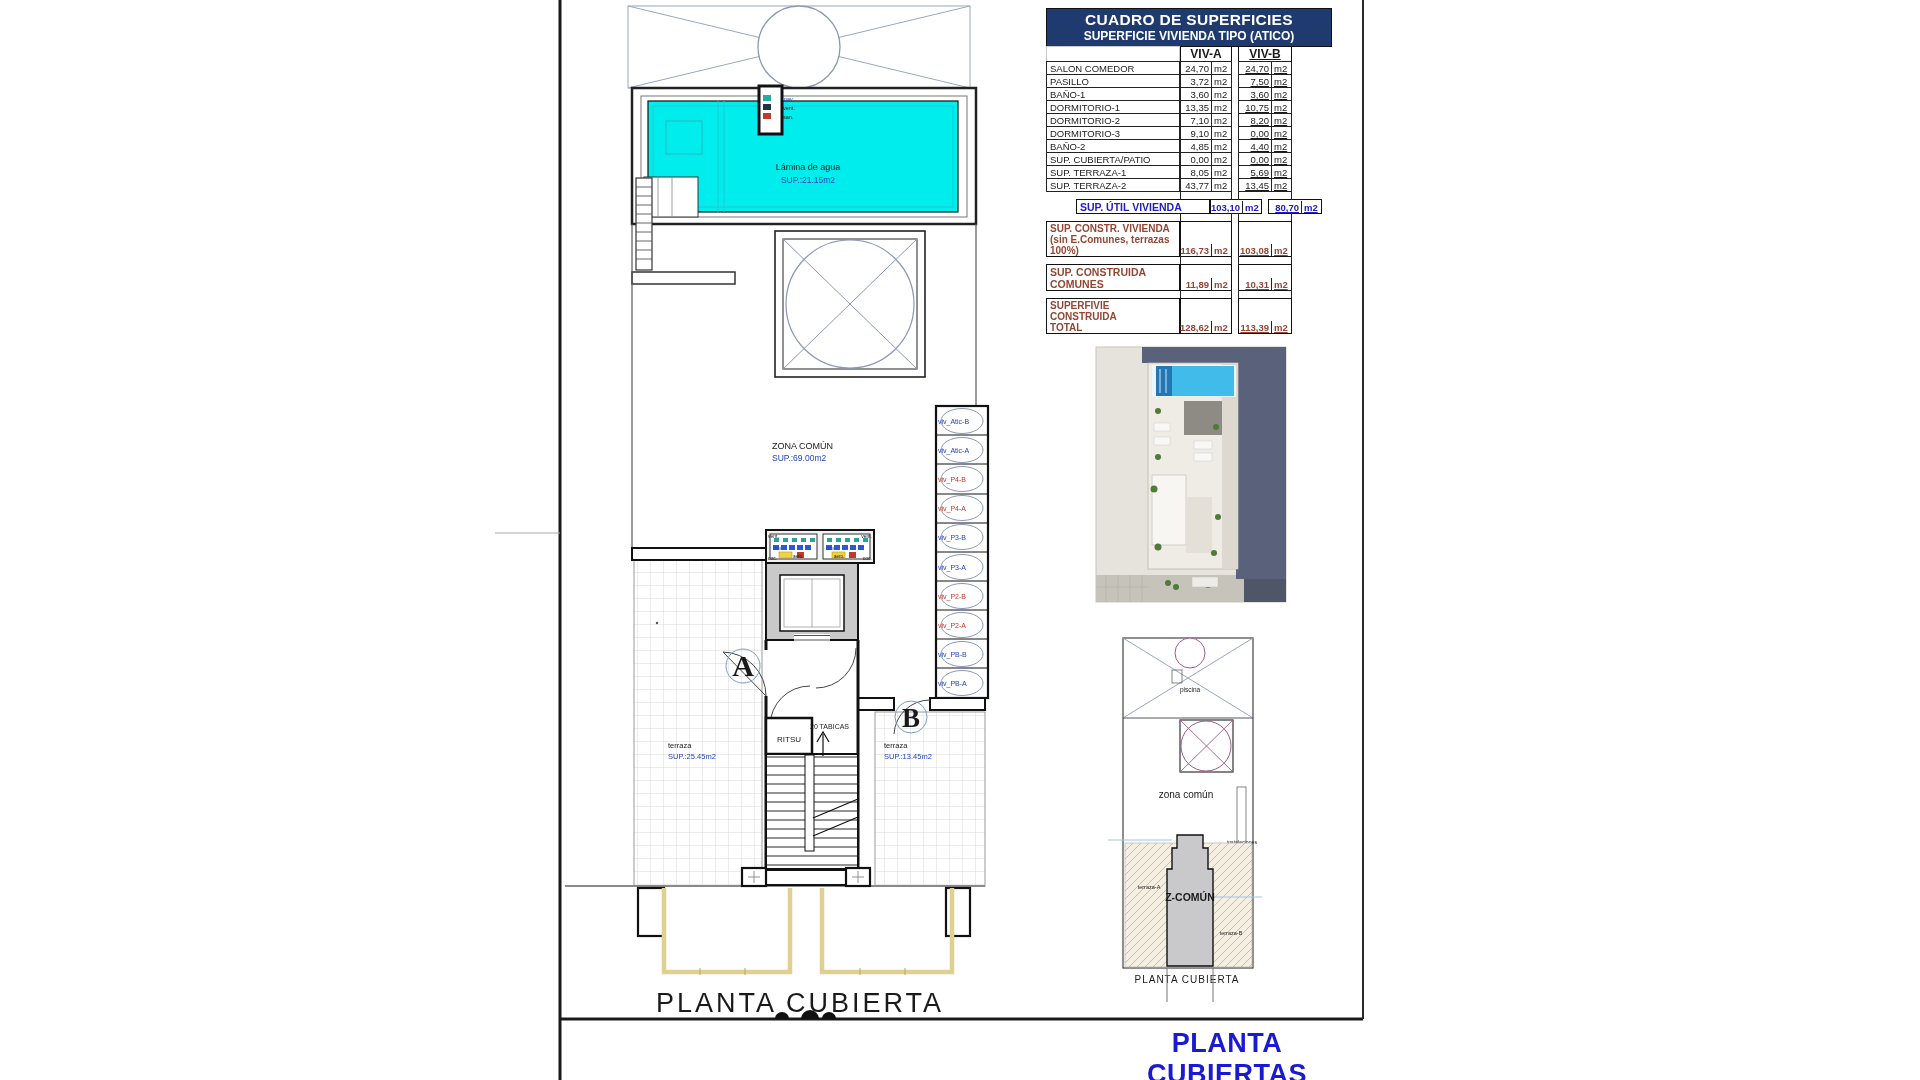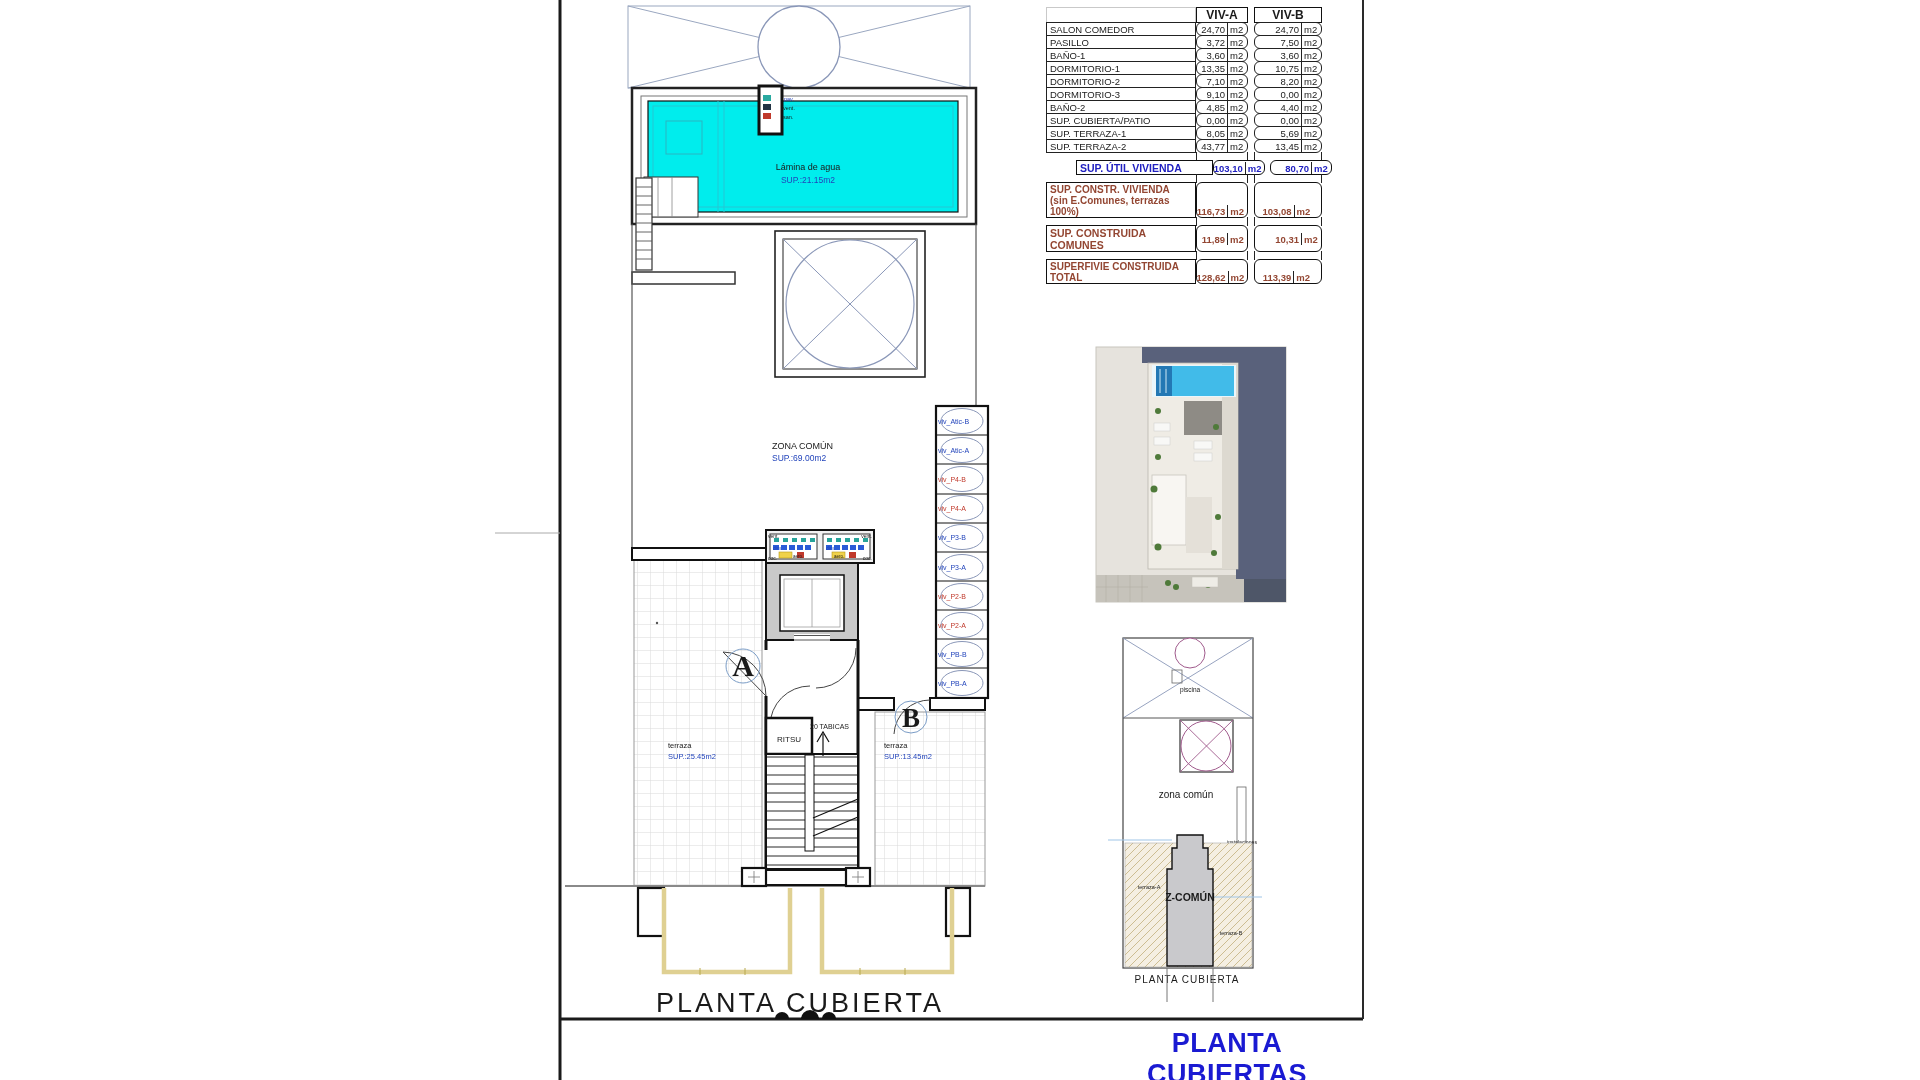--- a/index.html
+++ b/index.html
@@ -9,26 +9,26 @@
   svg text{fill:#1a1a1a;}
   .t-blue{fill:#2244BB;}
   .t-red{fill:#C0392B;}
 
   
   .surface-table{position:absolute;left:1046px;top:8px;width:286px;font-size:9.5px;color:#1a1a1a;}
   .tbl-head{background:#1F3A6E;color:#fff;text-align:center;border:1.5px solid #111;padding:2px 0 3px;}
   .tbl-head .l1{font-size:15.5px;font-weight:bold;letter-spacing:.3px;}
   .tbl-head .l2{font-size:12px;font-weight:bold;}
   .srow{display:flex;margin-top:-1px;}
-  .c-lbl{width:150px;box-sizing:border-box;padding:1px 3px 0;}
+  .c-lbl{width:134px;box-sizing:border-box;padding:1px 3px 0;}
   .c-a{width:52px;box-sizing:border-box;}
   .sp{width:6px;}
-  .c-b{width:68px;box-sizing:border-box;}
+  .c-b{width:54px;box-sizing:border-box;text-decoration:underline;}
   .bord{border:1px solid #222;}
-  .val{display:flex;align-items:center;border-radius:6px;}
+  .val{display:flex;align-items:flex-end;}
   .num{flex:1;text-align:right;padding:1px 2px 0 0;white-space:nowrap;}
   .unit{width:17px;border-left:1px solid #222;padding:1px 0 0 2px;text-align:left;}
   .colhead .c-a,.colhead .c-b{font-weight:bold;font-size:12px;text-align:center;border:1.4px solid #111;}
   .colhead .c-lbl{border:1px solid #c9c9c9;}
   .grow{height:9px;}
   .grow .c-a,.grow .c-b{border-left:1px solid #222;border-right:1px solid #222;}
   .s-blue{color:#2020C0;padding-left:30px;}
   .s-maroon{color:#934632;}
   .sum .c-lbl,.sum .c-a,.sum .c-b{border:1.6px solid #111;font-weight:bold;}
   .sum .unit{border-left:1px solid #222;}
@@ -381,20 +381,24 @@
     <text x="1231" y="935" text-anchor="middle" font-size="5.5" fill="#555555">terraza-B</text>
     <path d="M1177,835 H1203 V848 H1208 V869 H1213 V966 H1167 V869 H1172 V848 H1177 Z" fill="#C9C9CC" stroke="#111111" stroke-width="1.4"></path>
     <text x="1190" y="901" text-anchor="middle" font-size="10.5" font-weight="bold" fill="#2233CC">Z-COMÚN</text>
     <text x="1187" y="983" text-anchor="middle" font-size="10" fill="#D3D3D3" letter-spacing="1">PLANTA CUBIERTA</text>
     <line x1="1167" y1="968" x2="1167" y2="1002" stroke="#777777" stroke-width="1"></line>
     <line x1="1213" y1="968" x2="1213" y2="1002" stroke="#777777" stroke-width="1"></line>
   </g>
 </svg>
 
 <div class="surface-table">
+  <div class="tbl-head">
+    <div class="l1">CUADRO DE SUPERFICIES</div>
+    <div class="l2">SUPERFICIE VIVIENDA TIPO  (ATICO)</div>
+  </div>
 
   <div class="srow colhead">
     <div class="c-lbl"></div>
     <div class="c-a">VIV-A</div>
     <div class="sp"></div>
     <div class="c-b">VIV-B</div>
   </div>
 
   <div class="srow">
     <div class="c-lbl bord">SALON COMEDOR</div>

